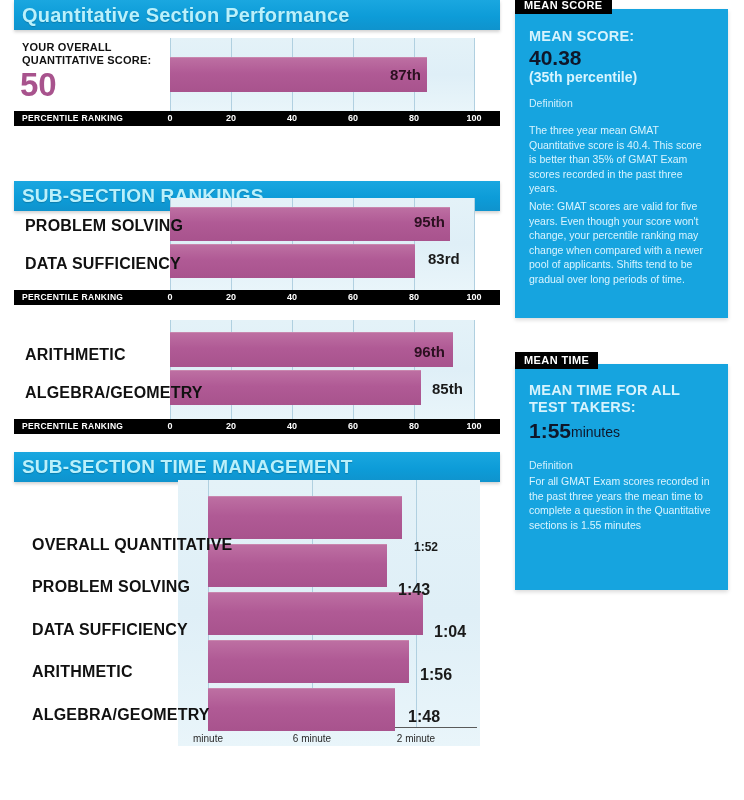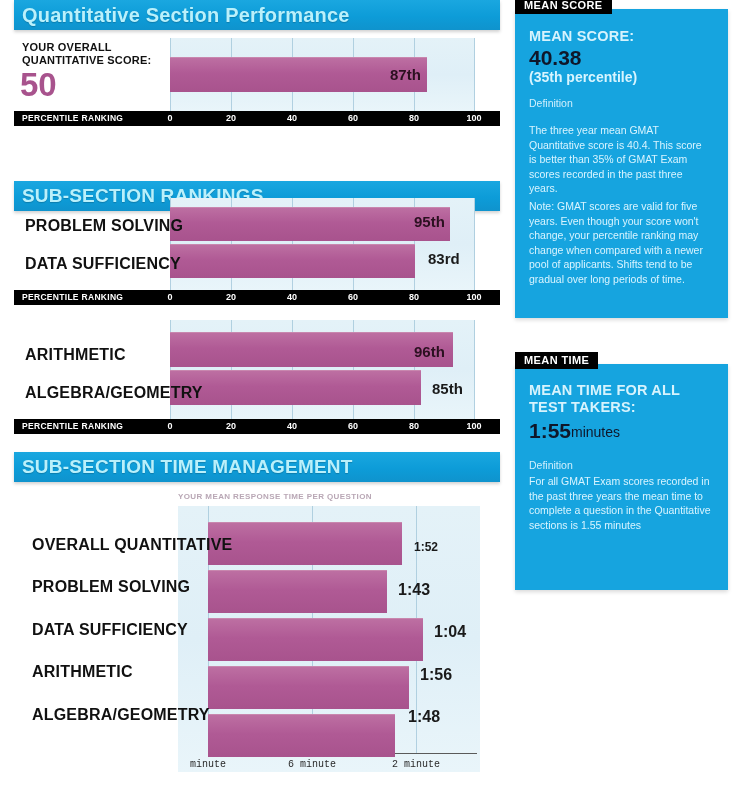--- a/index.html
+++ b/index.html
@@ -222,21 +222,21 @@
     <div class="tick" style="left:460px;">100</div>
   </div>
 
 
   <div class="banner" id="banner-3">
     <span>SUB-SECTION TIME MANAGEMENT</span>
   </div>
 
   <div id="time-caption">YOUR MEAN RESPONSE TIME PER QUESTION</div>
 
-  <div class="plot" id="plot-4" style="left:178px;top:506px;width:302px;height:266px;font-family:Liberation Mono, monospace;">
+  <div class="plot" id="plot-4" style="left:178px;top:480px;width:302px;height:266px;">
     <div class="gridline" style="left:30px;bottom:18px;top:0;"></div>
     <div class="gridline" style="left:134px;bottom:18px;top:0;"></div>
     <div class="gridline" style="left:238px;bottom:18px;top:0;"></div>
     <div id="time-axis-line" style="left:30px;right:3px;bottom:18px;"></div>
 
     <div class="bar" id="c4-bar-0" style="left: 30px; top: 16px; height: 42px; width: 194.168px;"></div>
     <div class="bar" id="c4-bar-1" style="left: 30px; top: 64px; height: 42px; width: 178.568px;"></div>
     <div class="bar" id="c4-bar-2" style="left: 30px; top: 112px; height: 42px; width: 214.968px;"></div>
     <div class="bar" id="c4-bar-3" style="left: 30px; top: 160px; height: 42px; width: 201.032px;"></div>
     <div class="bar" id="c4-bar-4" style="left: 30px; top: 208px; height: 42px; width: 187.2px;"></div>

